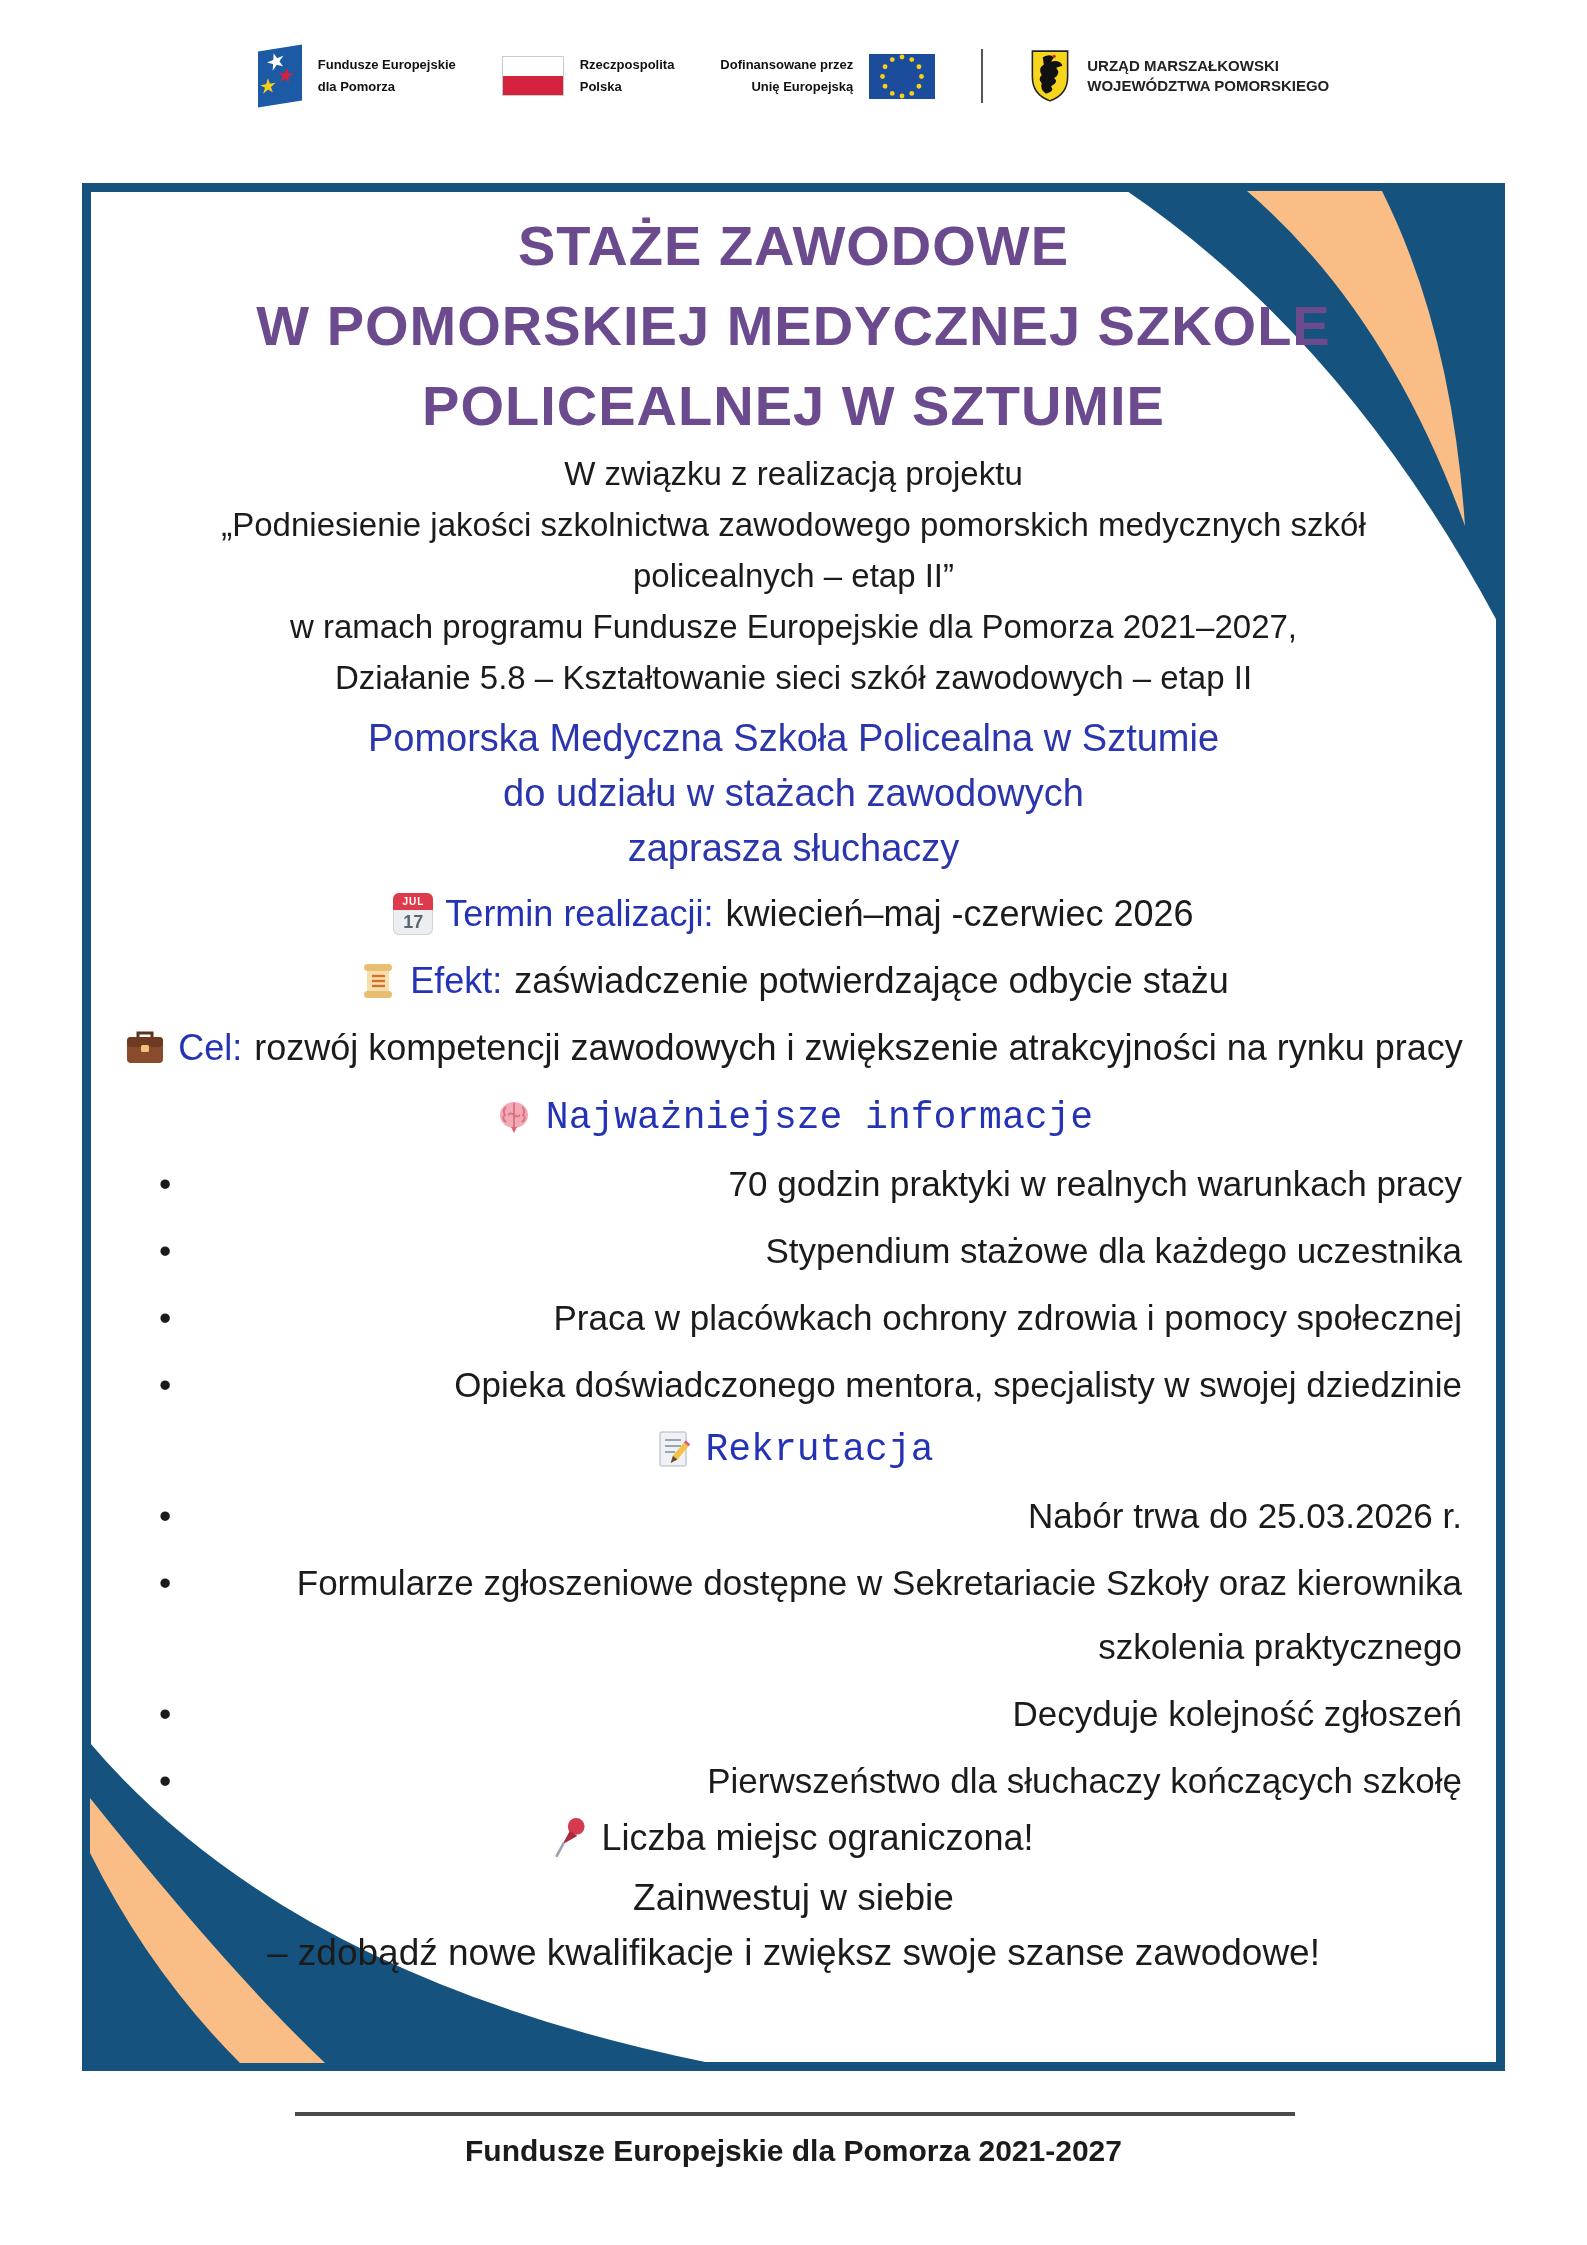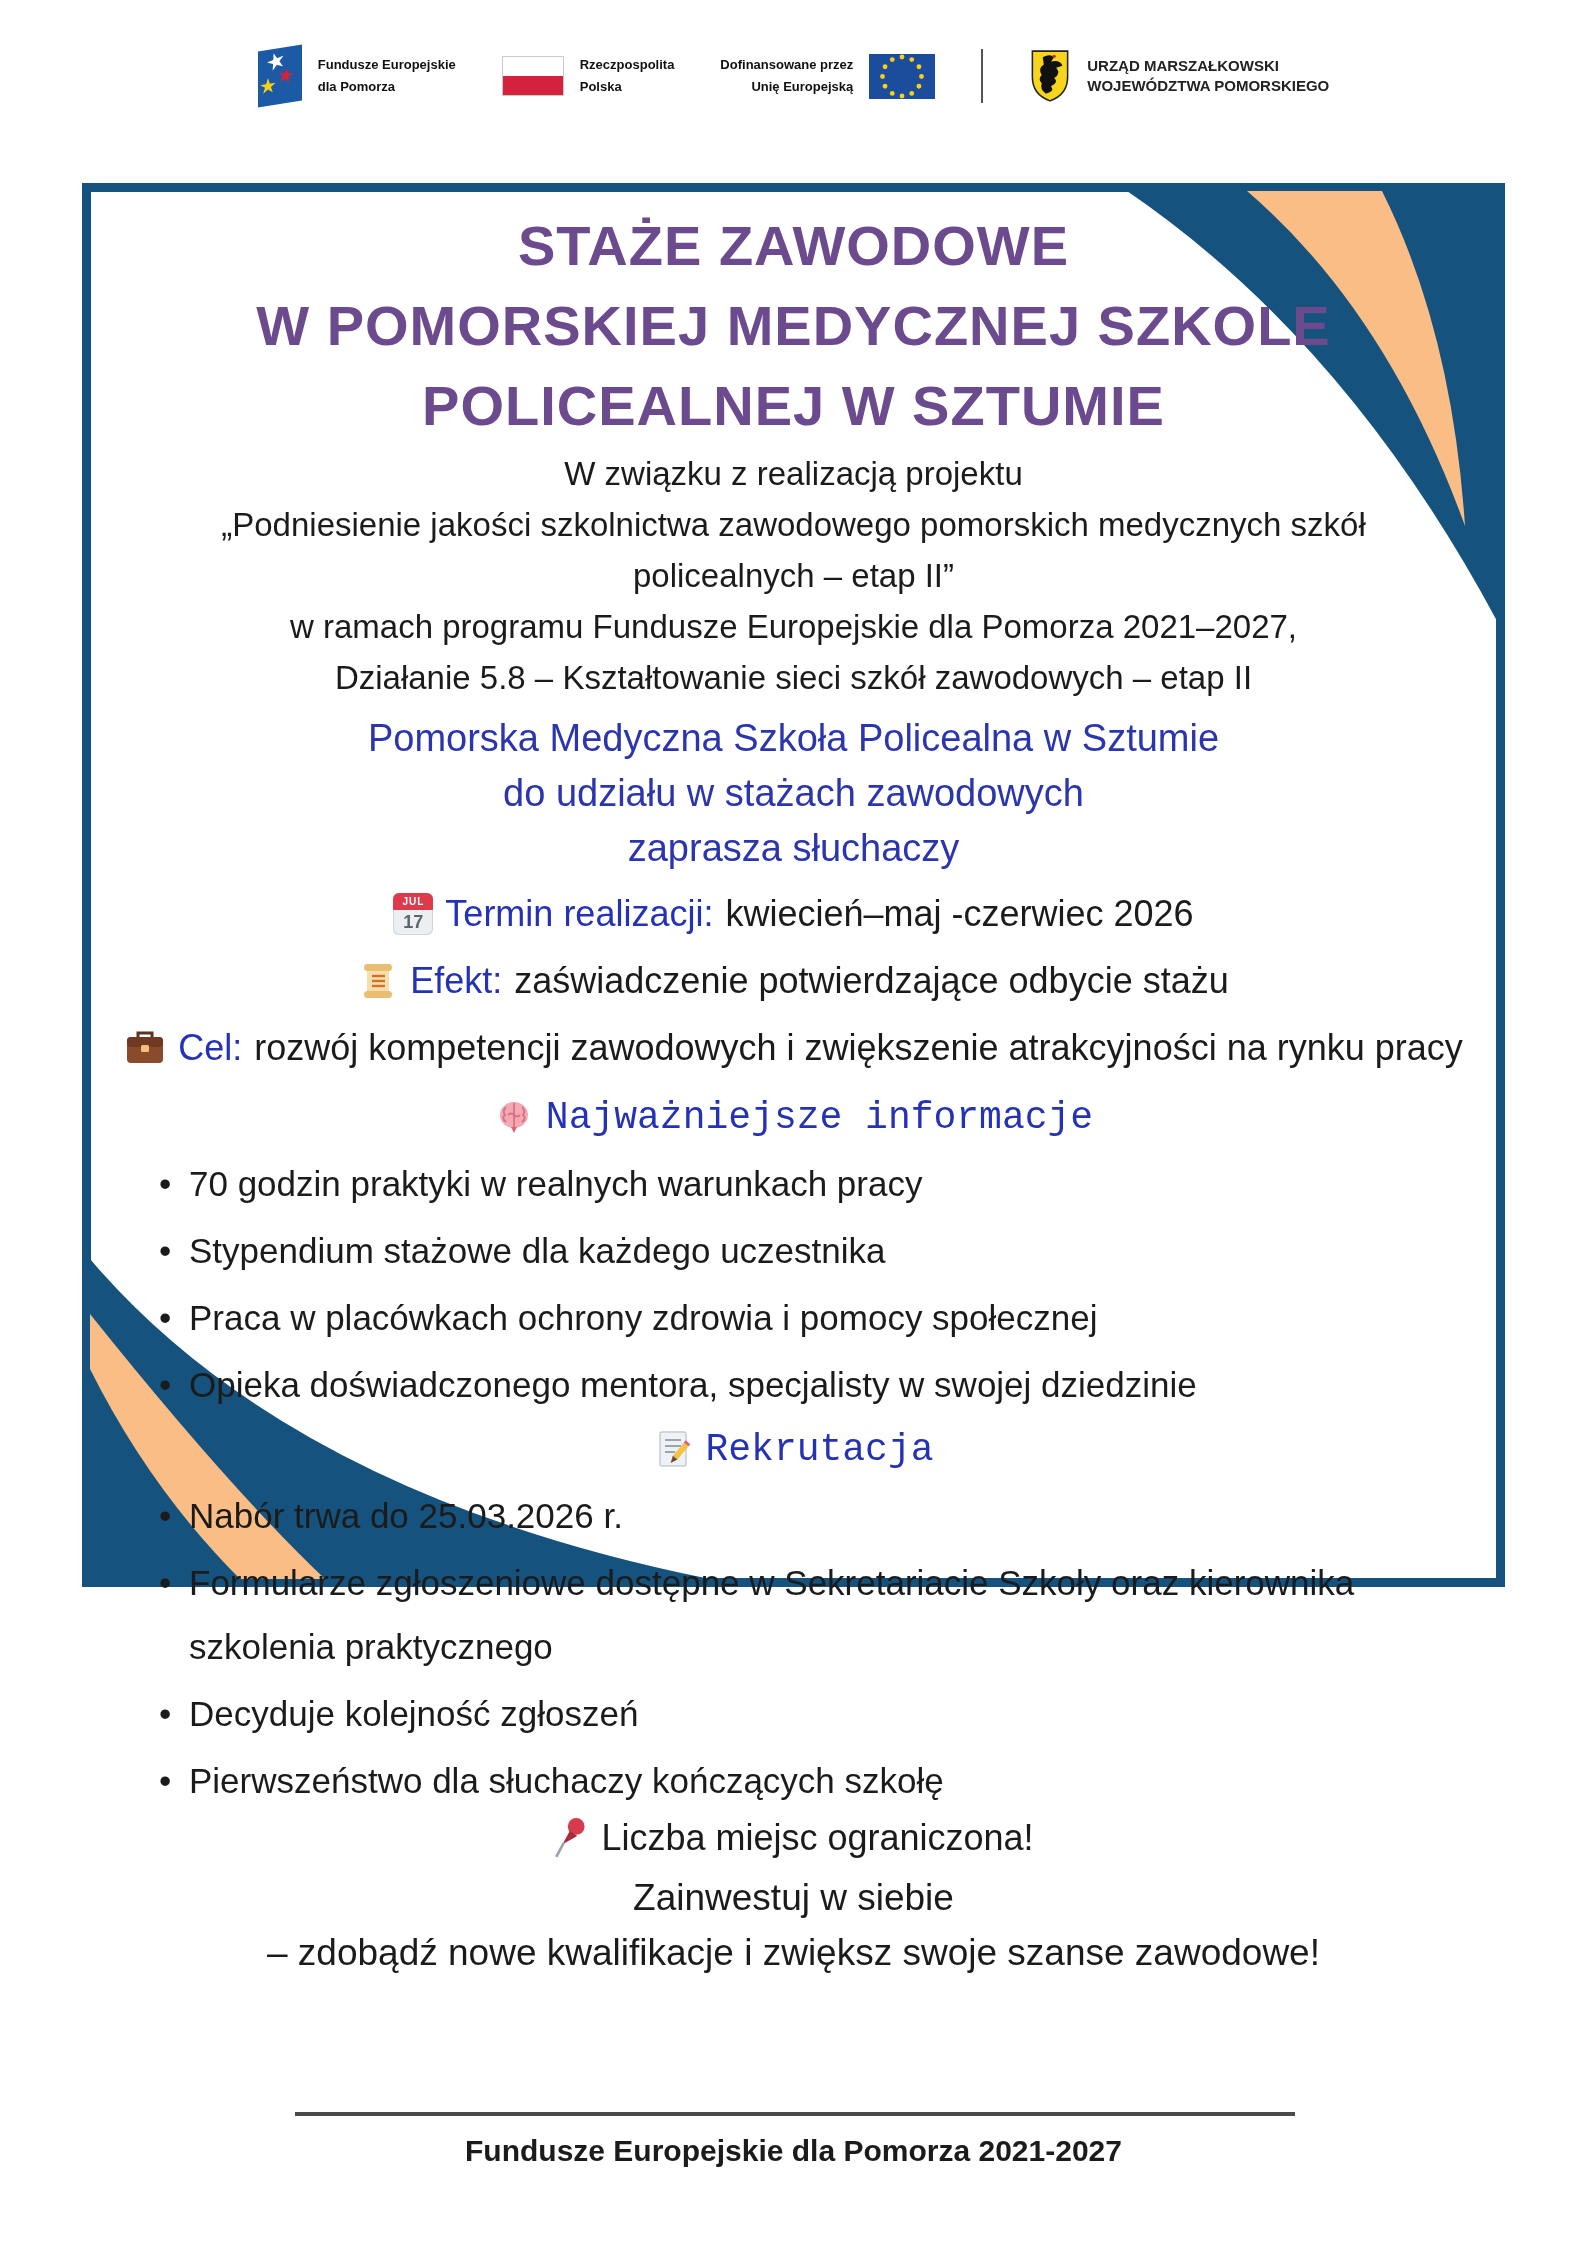--- a/index.html
+++ b/index.html
@@ -20,36 +20,36 @@
   .star-white{color:#ffffff;font-size:22px;left:8px;top:2px;transform:rotate(-15deg);}
   .star-yellow{color:#f7d117;font-size:20px;left:1px;top:26px;}
   .star-red{color:#d4213d;font-size:20px;left:19px;top:18px;transform:rotate(12deg);}
   .pl-flag{width:62px;height:40px;border:1px solid #c9c9c9;box-sizing:border-box;}
   .pl-flag .top{height:50%;background:#ffffff;}
   .pl-flag .bottom{height:50%;background:#d4213d;}
   .logo-separator{width:2px;height:54px;background:#555;}
   .crest-caption{font-size:15px;font-weight:bold;line-height:20px;color:#222;}
   
   .frame{
-    position:absolute;left:82px;top:183px;width:1423px;height:1404px;
+    position:absolute;left:82px;top:183px;width:1423px;height:1888px;
     box-sizing:border-box;border:9px solid #15527d;background:#ffffff;
   }
   .corner{position:absolute;z-index:0;}
   .corner.tr{top:-1px;right:-1px;}
   .corner.bl{bottom:-1px;left:-1px;}
   .content{position:relative;z-index:1;padding:14px 34px 0;text-align:center;}
   
   .poster-title{color:#6b4a8e;font-weight:bold;font-size:56px;line-height:80px;letter-spacing:1px;}
   .intro{margin:2px auto 0;max-width:1270px;font-size:33px;line-height:51px;color:#1b1b1b;}
   .invite{margin-top:8px;color:#2a35ae;font-size:38px;line-height:55px;}
   .detail-row{display:flex;justify-content:center;align-items:center;gap:12px;height:67px;font-size:36px;white-space:nowrap;}
   .detail-label{color:#2432b6;}
   .detail-text{color:#1b1b1b;}
   .section-heading{margin-top:8px;height:56px;display:flex;justify-content:center;align-items:center;gap:12px;color:#2432b6;font-size:38px;font-family:Liberation Mono, monospace;}
-  ul.bullets{list-style:none;margin:7px 0 0;padding:0 0 0 34px;text-align:left;font-size:35px;color:#1b1b1b;}
+  ul.bullets{list-style:none;margin:7px 0 0;padding:0 0 0 34px;text-align:right;font-size:35px;color:#1b1b1b;}
   ul.bullets li{position:relative;padding-left:30px;line-height:64px;margin-bottom:3px;}
   ul.bullets li::before{content:"\2022";position:absolute;left:0;top:0;}
   .limited{margin-top:3px;display:flex;justify-content:center;align-items:center;gap:10px;font-size:36px;height:44px;}
   .closing{margin-top:10px;font-size:37px;line-height:55px;color:#1b1b1b;}
   
   .footer-line{position:absolute;left:295px;top:2112px;width:1000px;height:4px;background:#4a4a4a;}
   .footer-text{position:absolute;left:0;top:2134px;width:100%;text-align:center;font-size:30px;font-weight:bold;color:#1b1b1b;}
   
   .icon{flex:0 0 auto;display:inline-block;}
   .cal{width:40px;height:42px;border-radius:6px;background:#eceff2;overflow:hidden;box-shadow:inset 0 0 0 1px #d0d4d8;}

